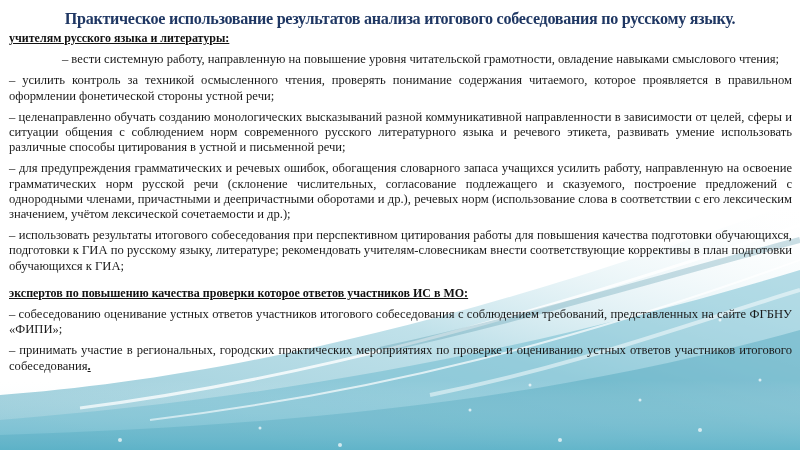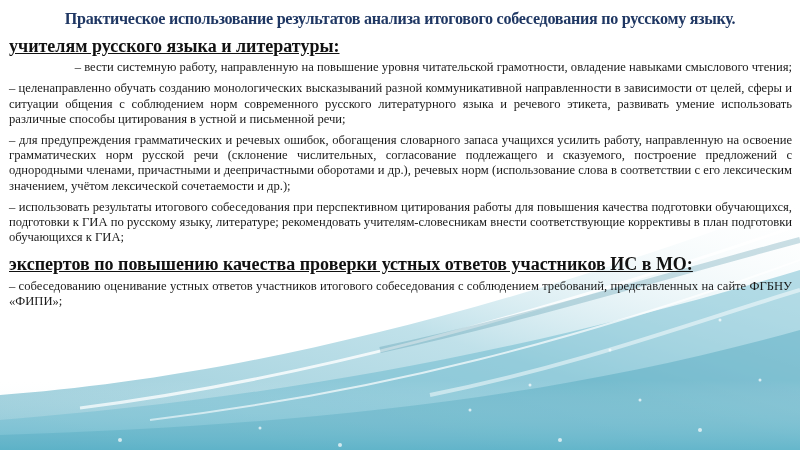--- a/index.html
+++ b/index.html
@@ -19,27 +19,27 @@
     position: absolute; left: 0; top: 8px; width: 800px; text-align: center;
     font-family: "Liberation Serif", serif; font-weight: bold;
     font-size: 17.5px; color: #1f3763; letter-spacing: -0.3px;
     transform: scaleX(0.92); transform-origin: center;
   }
   .content {
     position: absolute; left: 9px; top: 31px; width: 783px;
     font-size: 12.6px; line-height: 15.2px; color: #1a1a1a;
   }
   .heading {
-    font-weight: bold; text-decoration: underline; font-size: 18px;
-    margin: 8px 0 6px 0; color: #111;
+    font-weight: bold; text-decoration: underline; font-size: 12px;
+    margin: 0 0 6px 0; color: #111;
   }
   .para {
     margin: 0 0 6px 0; text-align: justify;
   }
-  .para.single { text-align: right; margin-left: 40px; }
+  .para.single { text-align: center; margin-left: 40px; }
   .heading2 { margin-top: 12px; }
   .dot-u { text-decoration: underline; font-weight: bold; }
 </style>
 </head>
 <body>
 
 <svg class="bg" viewBox="0 0 800 450" preserveAspectRatio="none">
   <defs>
     <linearGradient id="g1" x1="0" y1="1" x2="1" y2="0">
       <stop offset="0" stop-color="#3f9fb8"></stop>
@@ -73,20 +73,22 @@
       <circle cx="530" cy="385" r="1.5"></circle>
   </g>
 </svg>
 
 <div class="slide">
   <div class="title">Практическое использование результатов анализа итогового собеседования по русскому языку.</div>
 
   <div class="content">
     <div class="heading">учителям русского языка и литературы:</div>
     <p class="para single">– вести системную работу, направленную на повышение уровня читательской грамотности, овладение навыками смыслового чтения;</p>
+    <p class="para">– усилить контроль за техникой осмысленного чтения, проверять понимание содержания читаемого, которое проявляется в правильном оформлении фонетической стороны устной речи;</p>
     <p class="para">– целенаправленно обучать созданию монологических высказываний разной коммуникативной направленности в зависимости от целей, сферы и ситуации общения с соблюдением норм современного русского литературного языка и речевого этикета, развивать умение использовать различные способы цитирования в устной и письменной речи;</p>
     <p class="para">– для предупреждения грамматических и речевых ошибок, обогащения словарного запаса учащихся усилить работу, направленную на освоение грамматических норм русской речи (склонение числительных, согласование подлежащего и сказуемого, построение предложений с однородными членами, причастными и деепричастными оборотами и др.), речевых норм (использование слова в соответствии с его лексическим значением, учётом лексической сочетаемости и др.);</p>
     <p class="para">– использовать результаты итогового собеседования при перспективном цитирования работы для повышения качества подготовки обучающихся, подготовки к ГИА по русскому языку, литературе; рекомендовать учителям-словесникам внести соответствующие коррективы в план подготовки обучающихся к ГИА;</p>
 
-    <div class="heading heading2">экспертов по повышению качества проверки устных ответов участников ИС в МО:</div>
+    <div class="heading heading2">экспертов по повышению качества проверки которое ответов участников ИС в МО:</div>
     <p class="para">– собеседованию оценивание устных ответов участников итогового собеседования с  соблюдением требований, представленных на сайте ФГБНУ «ФИПИ»;</p>
+    <p class="para"><span>– принимать участие в региональных, городских практических мероприятиях по проверке и оцениванию устных ответов участников итогового собеседования</span><span class="dot-u">.</span></p>
   </div>
 </div>
 
 </body></html>

